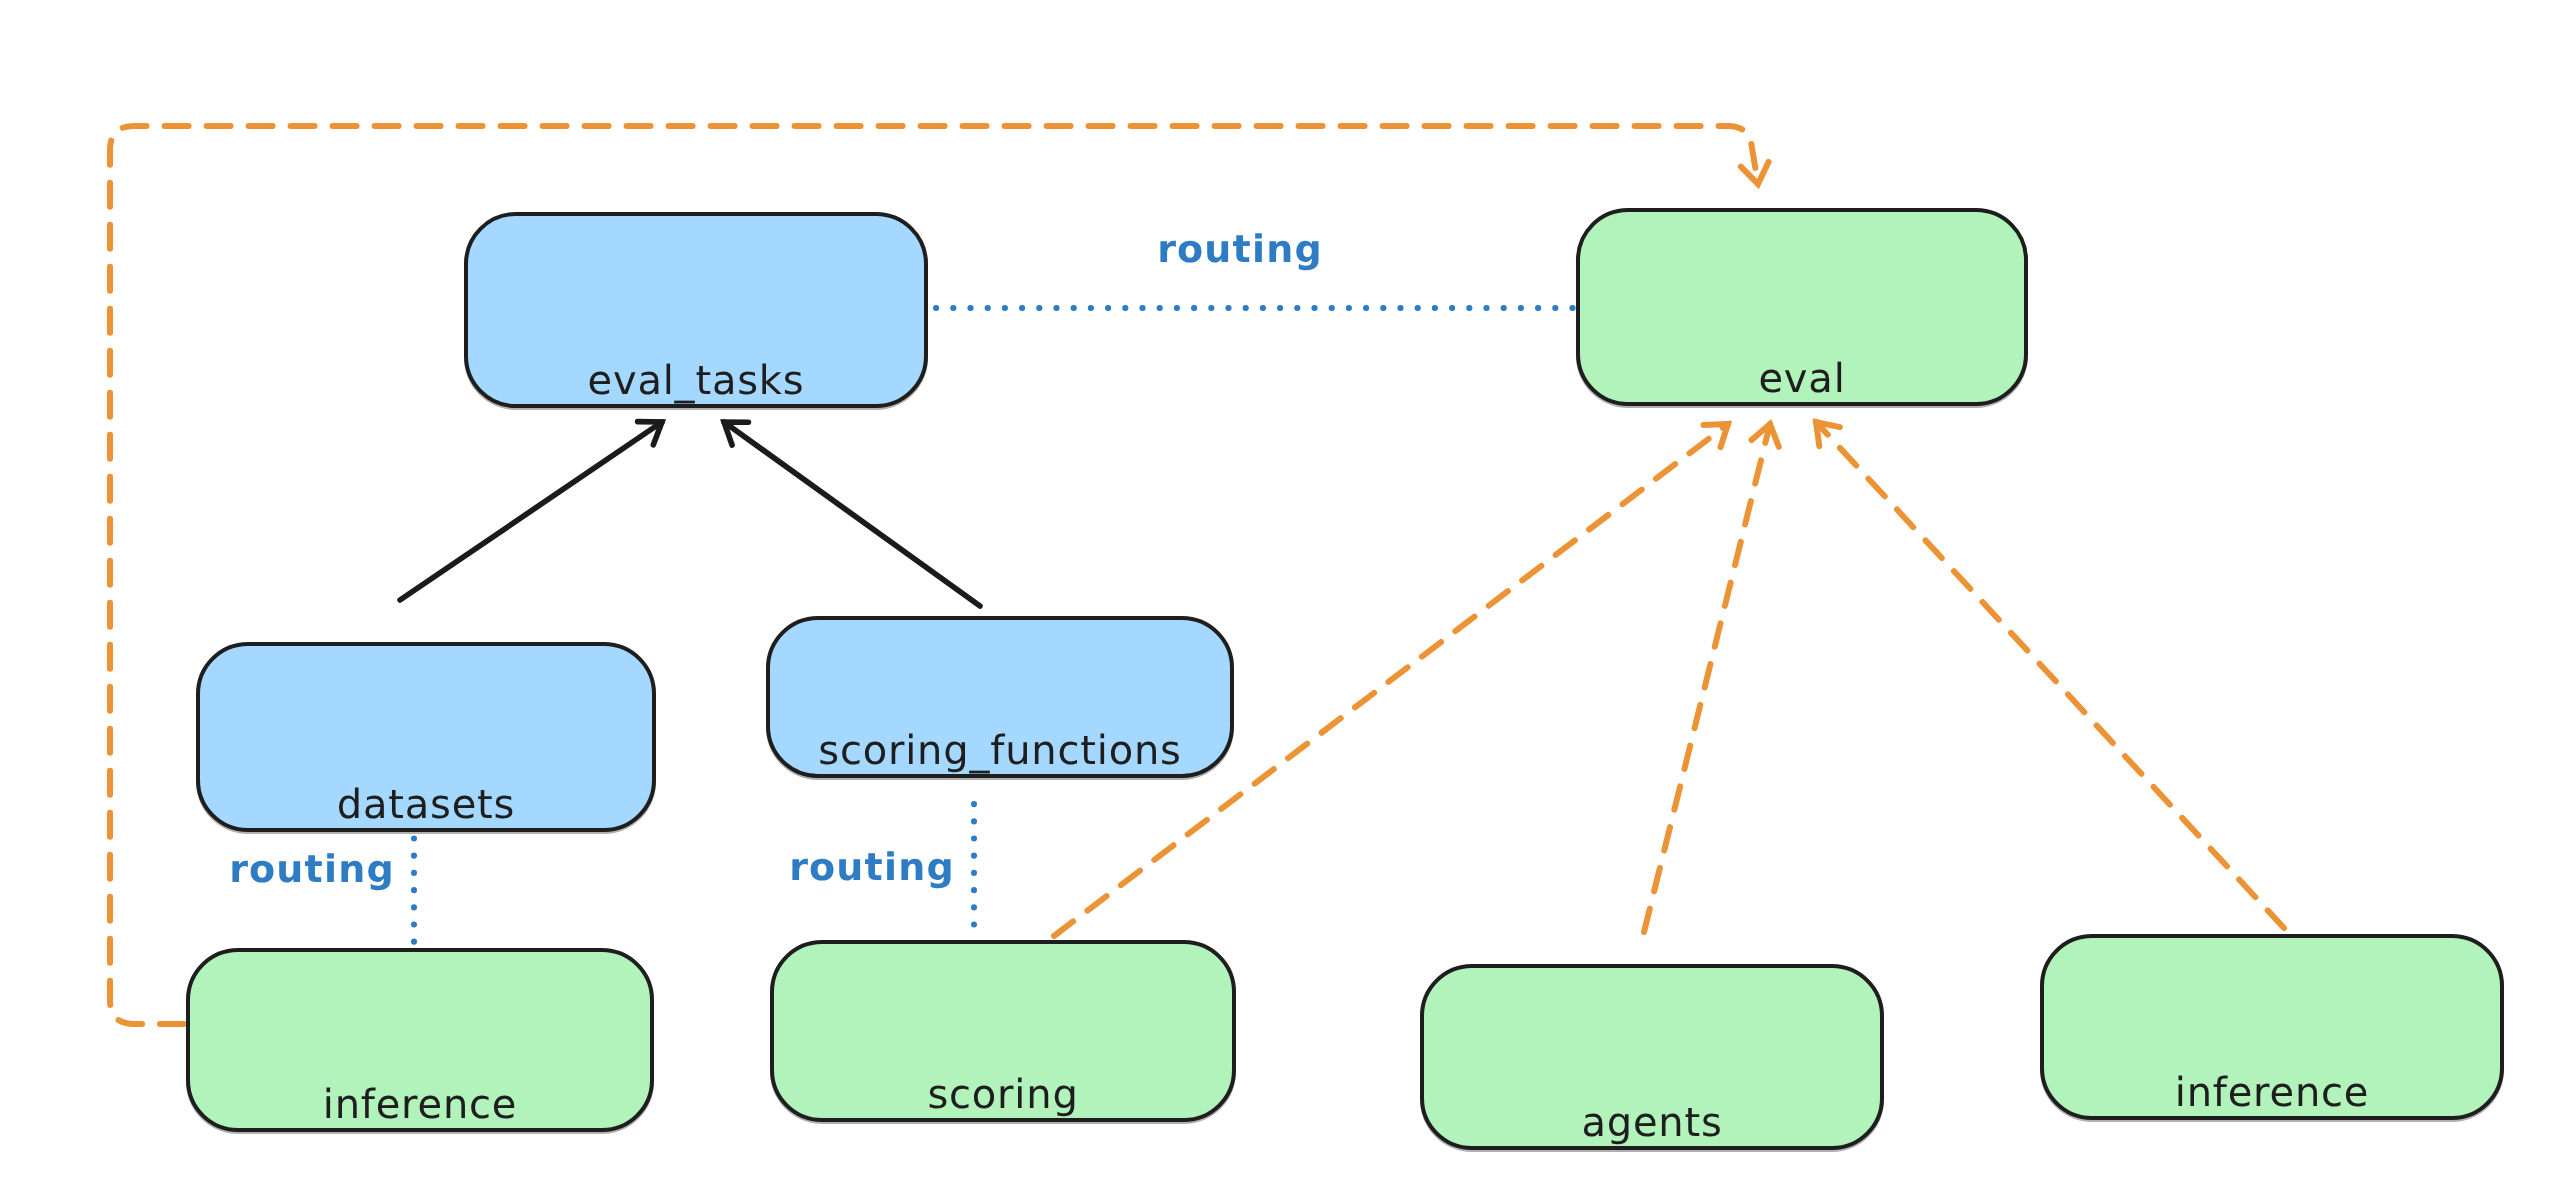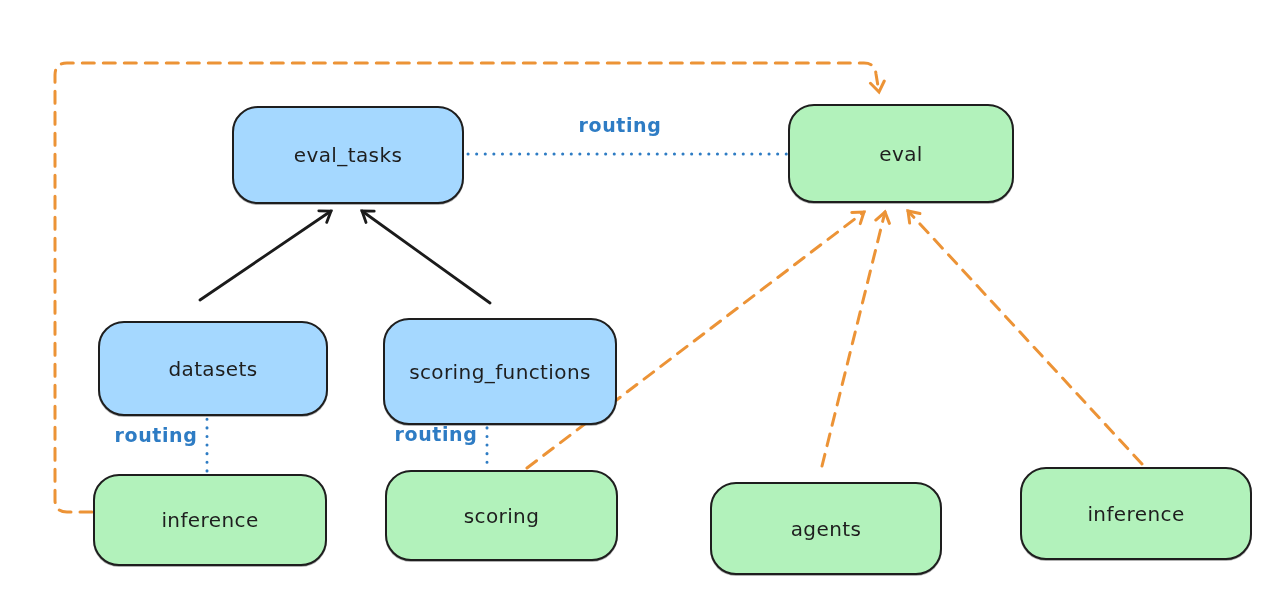--- a/index.html
+++ b/index.html
@@ -35,21 +35,21 @@
                  stroke-dasharray: 0.1 8.5; }
   .edge-orange { stroke: var(--provider-edge);  stroke-width: 3;   fill: none; stroke-linecap: round;
                  stroke-dasharray: 12 9; }
   .head-black  { stroke: var(--dependency-edge); stroke-width: 2.8; fill: none; stroke-linecap: round; }
   .head-orange { stroke: var(--provider-edge);   stroke-width: 3;   fill: none; stroke-linecap: round; }
   .node {
     position: absolute;
     border: 2.5px solid var(--node-border);
     border-radius: 26px;
     display: flex;
-    align-items: center;
+    align-items: flex-end;
     justify-content: center;
     box-shadow: 0 1px 0 rgba(30,30,30,0.35);
   }
   .node.registry { background: var(--registry-fill); }
   .node.api      { background: var(--api-fill); border-radius: 26px; }
   .node-label {
     font-size: 20px;
     letter-spacing: 0.4px;
     color: var(--text-color);
     white-space: nowrap;
@@ -91,21 +91,21 @@
     <path class="edge-orange" d="M1142 464 L908 211" marker-end="url(#m-orange)"></path>
     <path class="edge-orange" d="M92 512 L67 512 Q55 512 55 500 L55 75 Q55 63 67 63 L864 63 Q875 63 876 74 L879 92" marker-end="url(#m-orange)"></path>
   </svg>
 
   <div class="node registry" style="left:232px; top:106px; width:232px; height:98px;">
     <span class="node-label">eval_tasks</span>
   </div>
   <div class="node registry" style="left:98px; top:321px; width:230px; height:95px;">
     <span class="node-label">datasets</span>
   </div>
-  <div class="node registry" style="left:383px; top:318px; width:234px; height:107px;">
+  <div class="node registry" style="left:383px; top:308px; width:234px; height:81px;">
     <span class="node-label">scoring_functions</span>
   </div>
 
   <div class="node api" style="left:788px; top:104px; width:226px; height:99px;">
     <span class="node-label">eval</span>
   </div>
   <div class="node api" style="left:93px; top:474px; width:234px; height:92px;">
     <span class="node-label">inference</span>
   </div>
   <div class="node api" style="left:385px; top:470px; width:233px; height:91px;">

